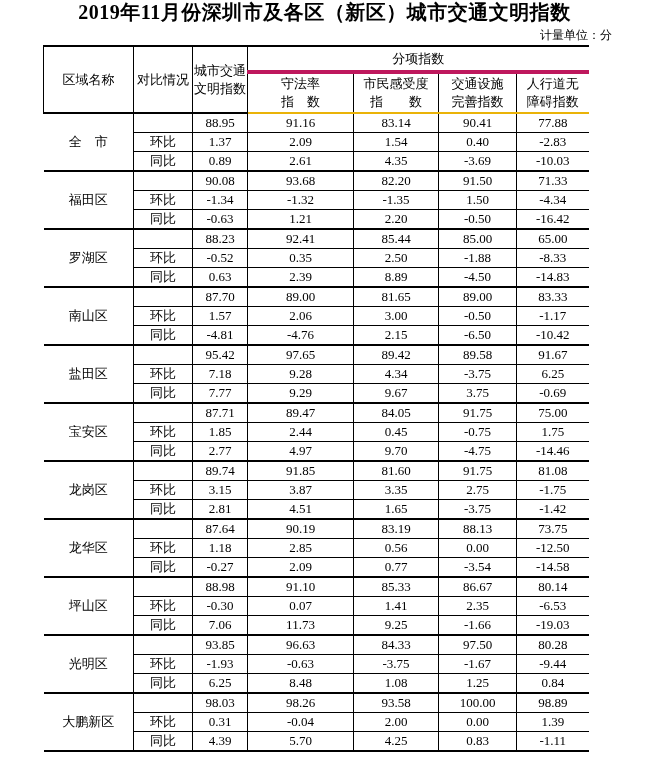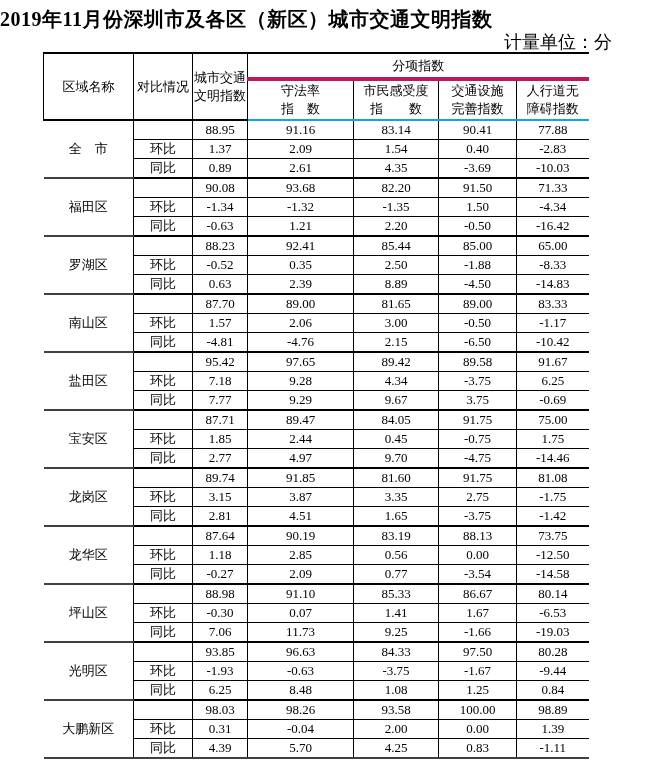--- a/index.html
+++ b/index.html
@@ -7,31 +7,30 @@
     position: relative;
     width: 649px;
     height: 762px;
     background: #ffffff;
     color: #000000;
     font-family: "Liberation Serif", "DejaVu Serif", serif;
     overflow: hidden;
   }
   .doc-title {
     margin: 0;
-    padding-top: 7px;
-    text-align: left;
+    text-align: center;
     font-size: 20px;
     line-height: 25px;
     font-weight: bold;
     letter-spacing: 0.5px;
   }
   .unit-note {
     margin: 1px 37px 0 0;
     text-align: right;
-    font-size: 18px;
+    font-size: 12px;
     line-height: 18px;
   }
   table.index-table {
     margin-left: 43px;
     margin-top: 1px;
     width: 545px;
     border-collapse: collapse;
     table-layout: fixed;
     font-size: 13px;
   }
@@ -46,24 +45,24 @@
   }
   
   table.index-table { border-top: 2px solid #000; }
   thead th { font-weight: bold; font-family: "Liberation Sans", "DejaVu Sans", sans-serif; font-size: 13px; }
   thead th.region-h { border-left: 1px solid #000; margin-top: 12px; }
   tbody td.region-c { border-left: none; }
   thead tr.h1 th { height: 23px; }
   thead tr.h2 th { height: 38px; line-height: 18px; }
   thead th.span2 { border-bottom: 2px solid #000; }
   thead th.subgroup { border-bottom: 4px solid #be185d; }
-  thead tr.h2 th { border-bottom: 2px solid #0ea5e9; }
+  thead tr.h2 th { border-bottom: 2px solid #eab308; }
   tbody td { height: 18px; border-top: 1px solid #000; }
   tbody tr.group-start td { border-top: 2px solid #000; }
-  tbody tr.last-group-row td, tbody td.region-c { border-bottom: 2px solid #404040; }
+  tbody tr.last-group-row td, tbody td.region-c { border-bottom: 2px solid #000000; }
   .hline { display: block; line-height: 18px; }
 </style>
 </head>
 <body>
 
 <div class="page">
 
   <h1 class="doc-title">2019年11月份深圳市及各区（新区）城市交通文明指数</h1>
 
   <div class="unit-note">计量单位：分</div>
@@ -315,21 +314,21 @@
           <td>91.10</td>
           <td>85.33</td>
           <td>86.67</td>
           <td>80.14</td>
         </tr>
         <tr>
           <td>环比</td>
           <td>-0.30</td>
           <td>0.07</td>
           <td>1.41</td>
-          <td>1.67</td>
+          <td>2.35</td>
           <td>-6.53</td>
         </tr>
         <tr>
           <td>同比</td>
           <td>7.06</td>
           <td>11.73</td>
           <td>9.25</td>
           <td>-1.66</td>
           <td>-19.03</td>
         </tr>

